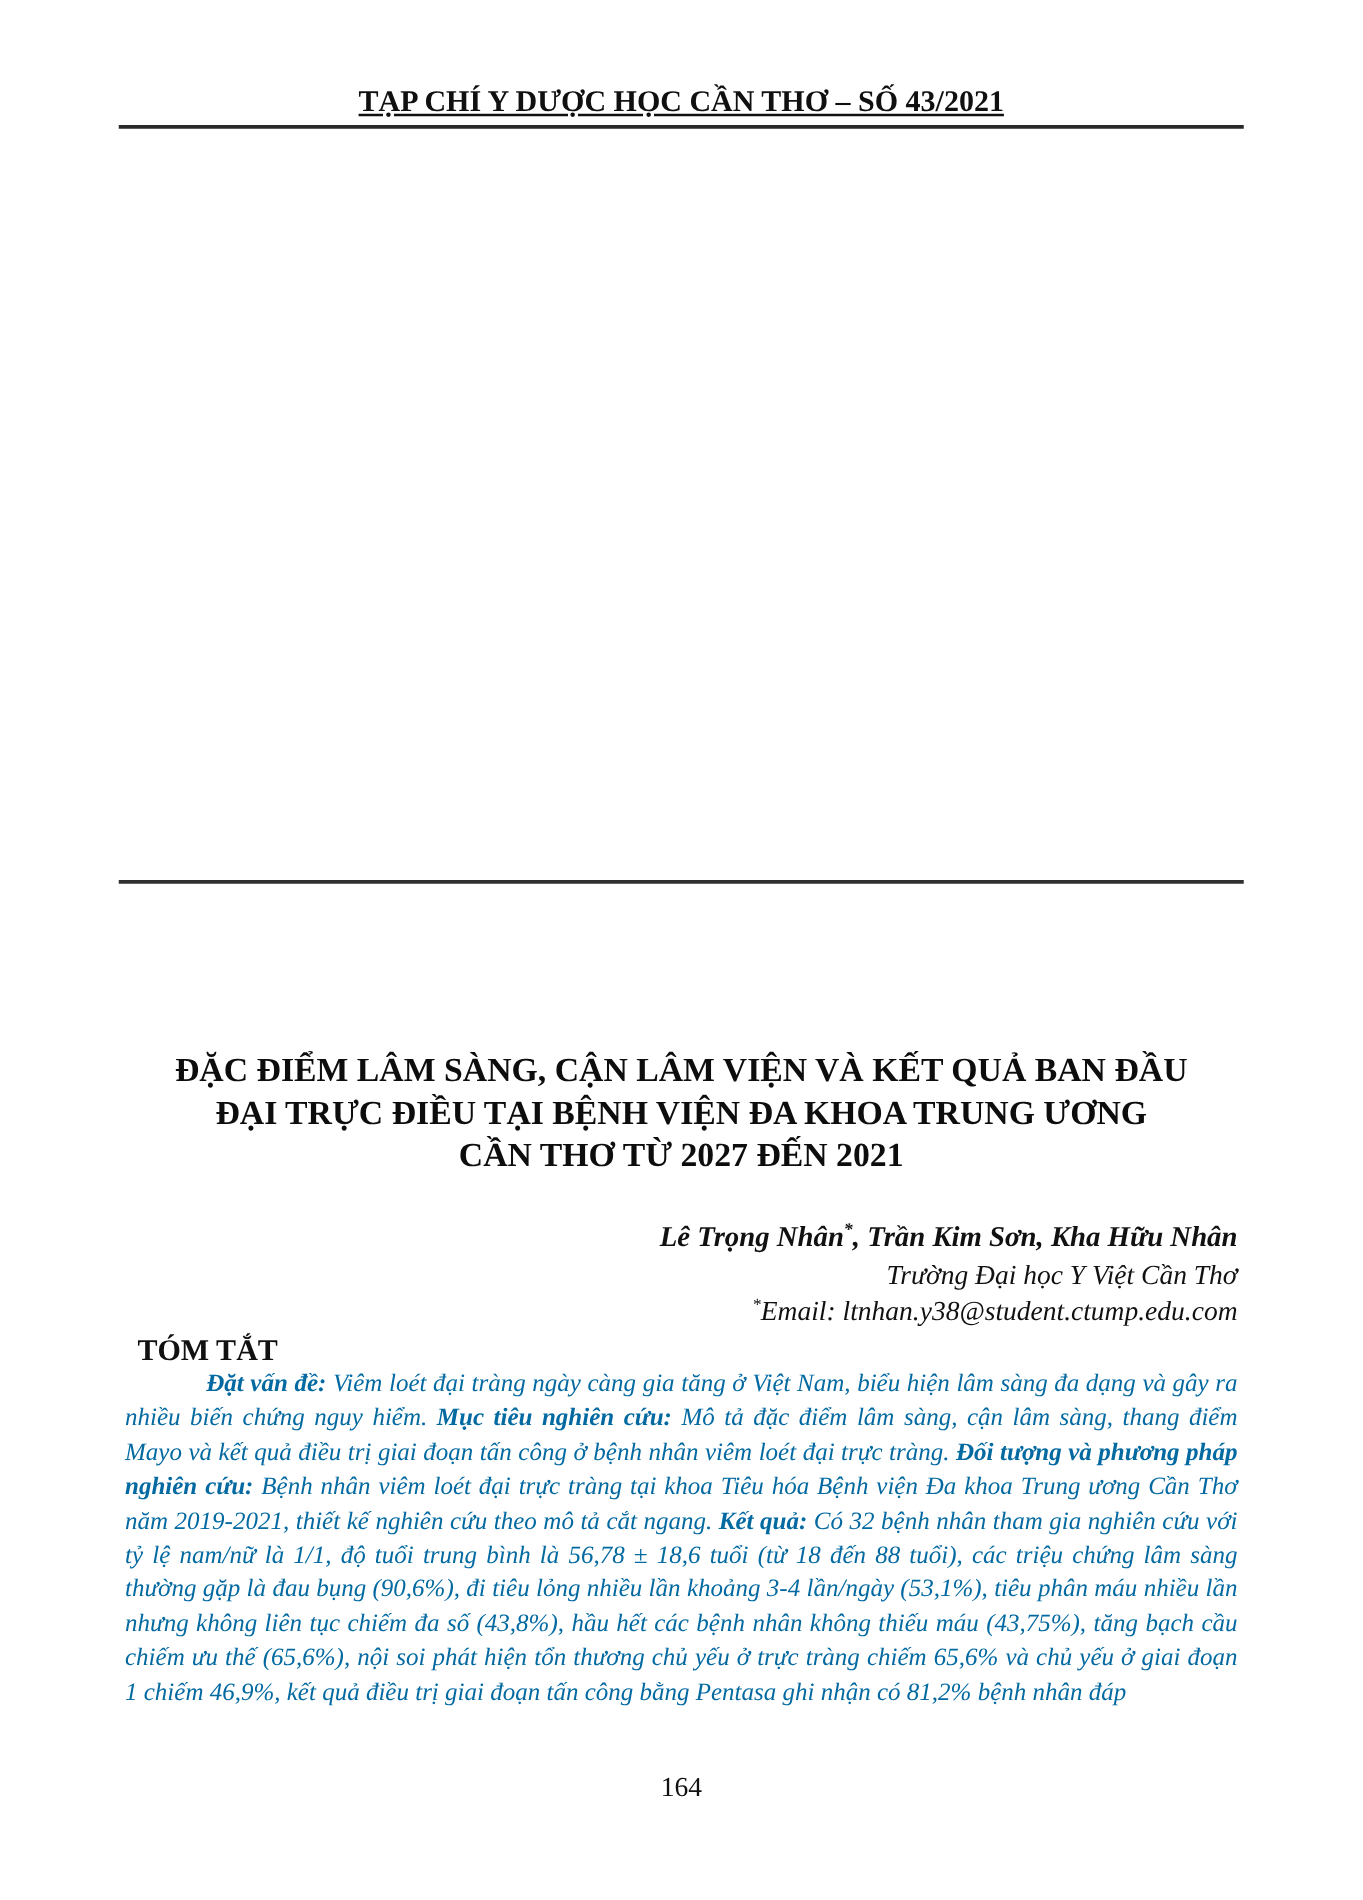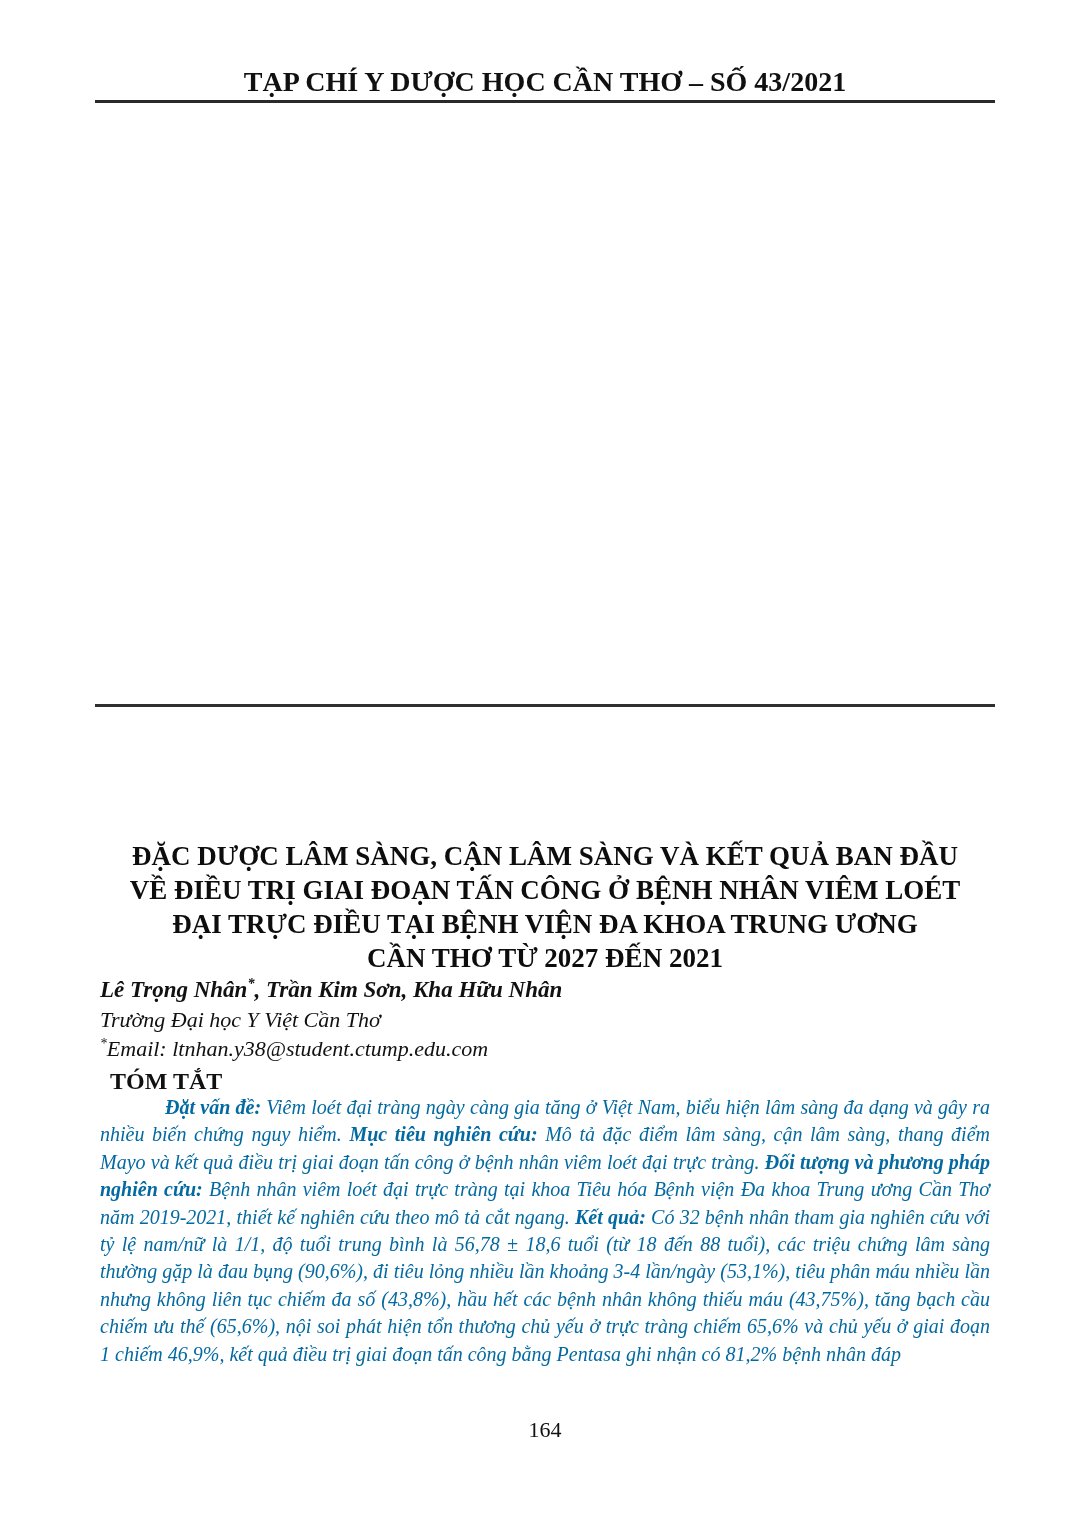--- a/index.html
+++ b/index.html
@@ -16,23 +16,24 @@
     color: #111111;
     overflow: hidden;
   }
   .header-text {
     position: absolute;
     top: 69px;
     left: 100px;
     width: 890px;
     text-align: center;
     font-weight: bold;
-    font-size: 28px;
+    font-size: 24px;
     line-height: 26px;
     color: #101010;
+    text-decoration: underline;
   }
   .header-rule {
     position: absolute;
     top: 100px;
     left: 95px;
     width: 900px;
     height: 3px;
     background: #2a2a2a;
   }
   .mid-rule {
@@ -52,20 +53,21 @@
     font-weight: bold;
     font-size: 27px;
     line-height: 34px;
     color: #0d0d0d;
   }
   .byline-block {
     position: absolute;
     top: 975px;
     left: 100px;
     width: 890px;
+    text-align: right;
     font-style: italic;
   }
   .authors-line {
     font-weight: bold;
     font-size: 23px;
     line-height: 30px;
   }
   .affiliation-line {
     font-size: 22px;
     line-height: 29px;
@@ -118,22 +120,21 @@
 
 <div class="page">
 
   <div class="header-text">TẠP CHÍ Y DƯỢC HỌC CẦN THƠ – SỐ 43/2021</div>
 
   <div class="header-rule"></div>
 
   <div class="mid-rule"></div>
 
   <div class="title-block" id="title-block">
-      <div class="title-line">ĐẶC DƯỢC LÂM SÀNG, CẬN LÂM SÀNG VÀ KẾT QUẢ BAN ĐẦU</div>
-      <div class="title-line">VỀ ĐIỀU TRỊ GIAI ĐOẠN TẤN CÔNG Ở BỆNH NHÂN VIÊM LOÉT</div>
+      <div class="title-line">ĐẶC ĐIỂM LÂM SÀNG, CẬN LÂM VIỆN VÀ KẾT QUẢ BAN ĐẦU</div>
       <div class="title-line">ĐẠI TRỰC ĐIỀU TẠI BỆNH VIỆN ĐA KHOA TRUNG ƯƠNG</div>
       <div class="title-line">CẦN THƠ TỪ 2027 ĐẾN 2021</div>
     </div>
 
   <div class="byline-block">
     <div class="authors-line"><span>Lê Trọng Nhân</span><sup class="mark">*</sup><span>, Trần Kim Sơn, Kha Hữu Nhân</span></div>
     <div class="affiliation-line">Trường Đại học Y Việt Cần Thơ</div>
     <div class="email-line"><sup class="mark">*</sup><span>Email: ltnhan.y38@student.ctump.edu.com</span></div>
   </div>
 

